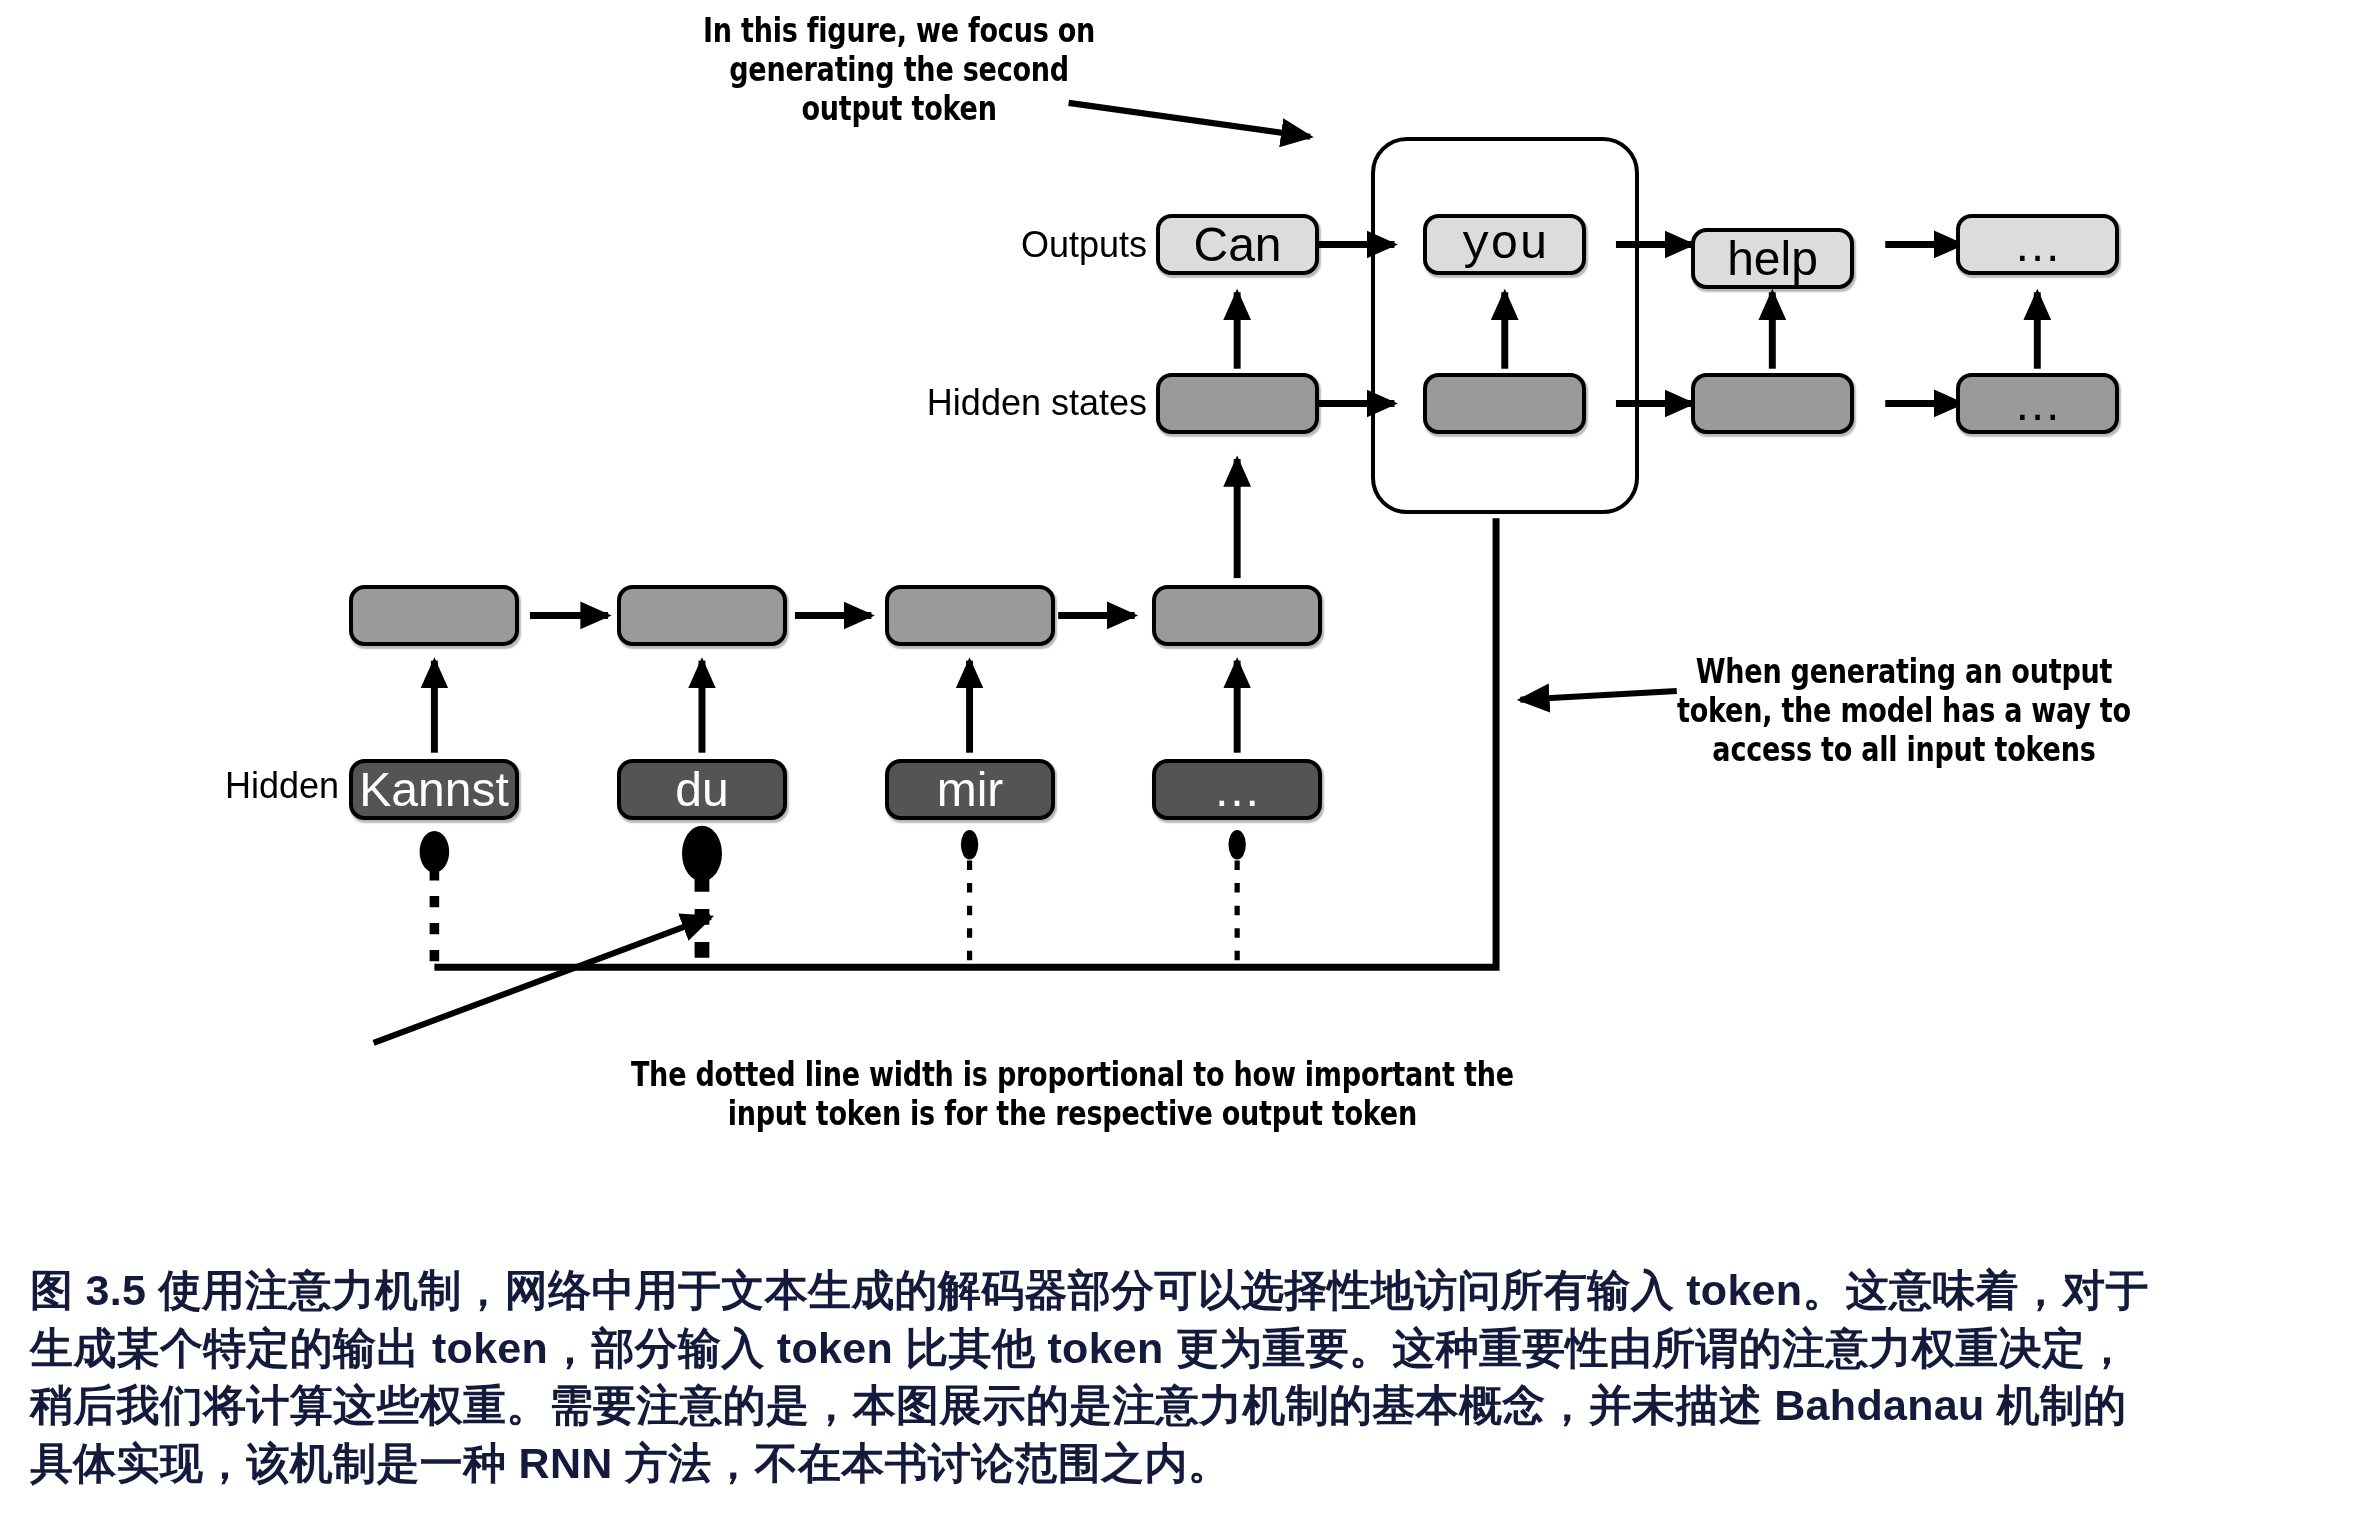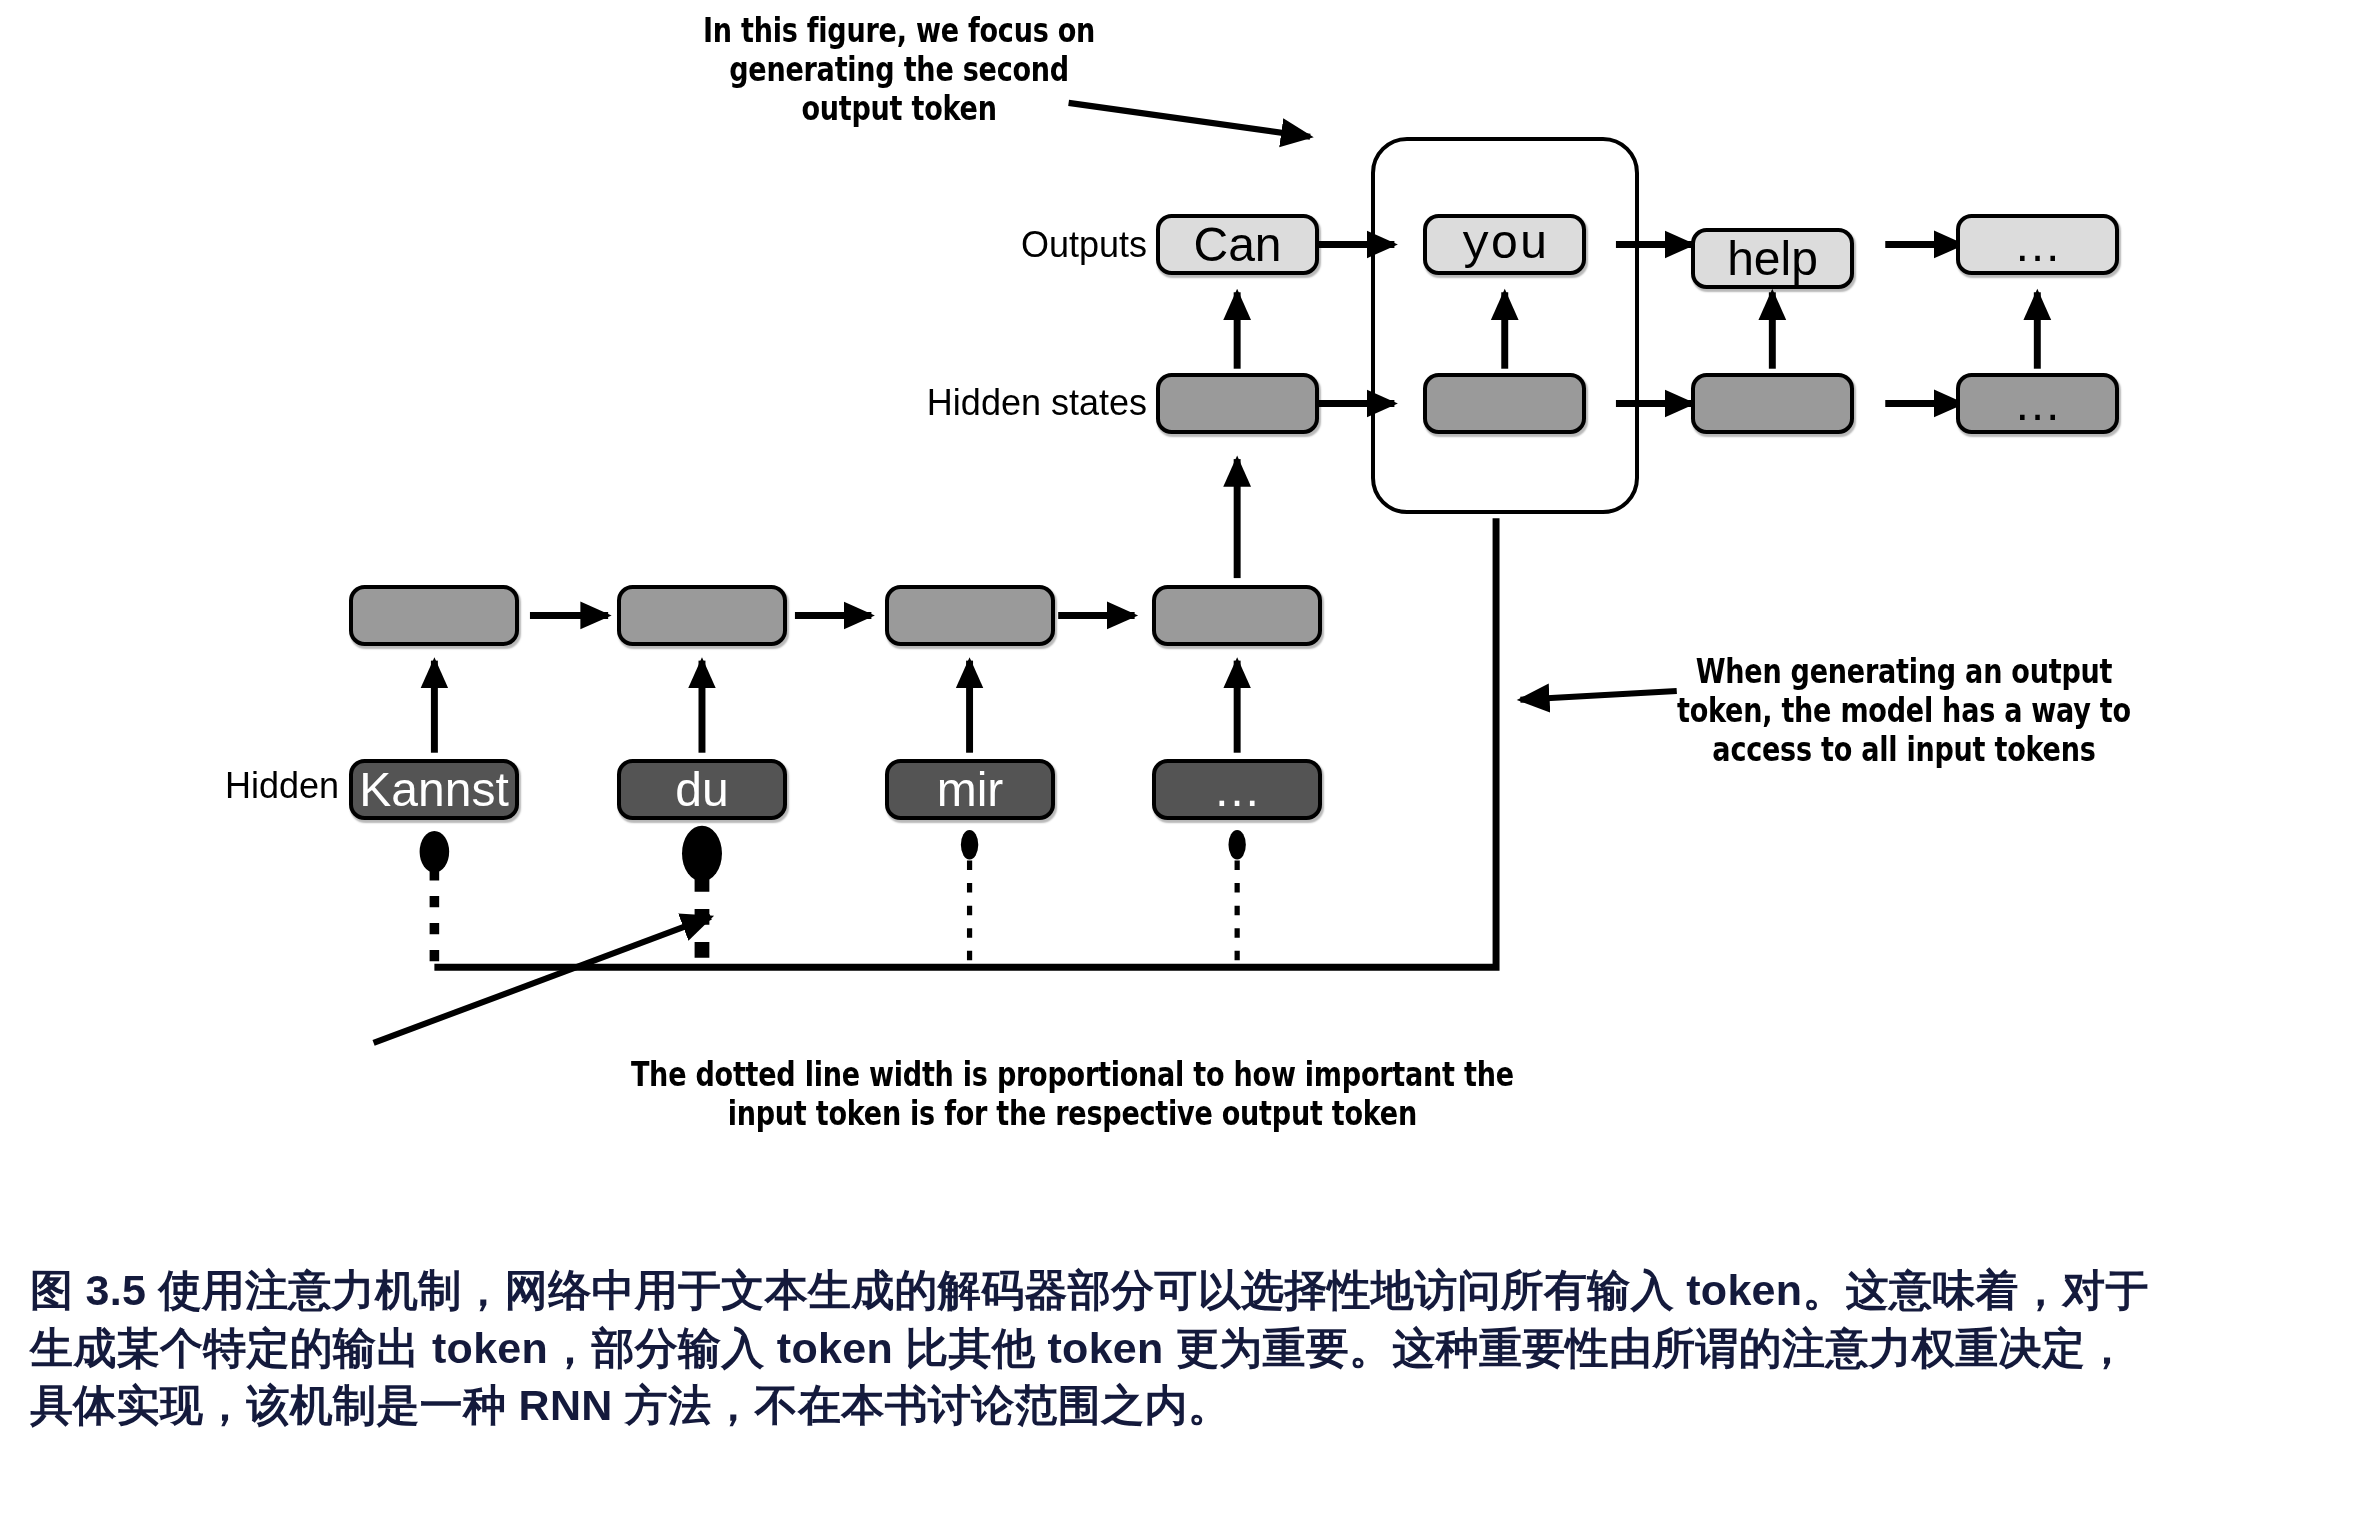--- a/index.html
+++ b/index.html
@@ -233,17 +233,18 @@
     <div class="node inp" style="left:349px; top:759px;">Kannst</div>
     <div class="node inp" style="left:617px; top:759px;">du</div>
     <div class="node inp" style="left:885px; top:759px;">mir</div>
     <div class="node inp" style="left:1152px; top:759px;">…</div>
 
   </div>
 
   <div id="caption">
     <div>图 3.5 使用注意力机制，网络中用于文本生成的解码器部分可以选择性地访问所有输入 token。这意味着，对于</div>
     <div>生成某个特定的输出 token，部分输入 token 比其他 token 更为重要。这种重要性由所谓的注意力权重决定，</div>
+    <div>稍后我们将计算这些权重。需要注意的是，本图展示的是注意力机制的基本概念，并未描述 Bahdanau 机制的</div>
     <div>具体实现，该机制是一种 RNN 方法，不在本书讨论范围之内。</div>
   </div>
 
 </div>
 
 
 </body></html>

